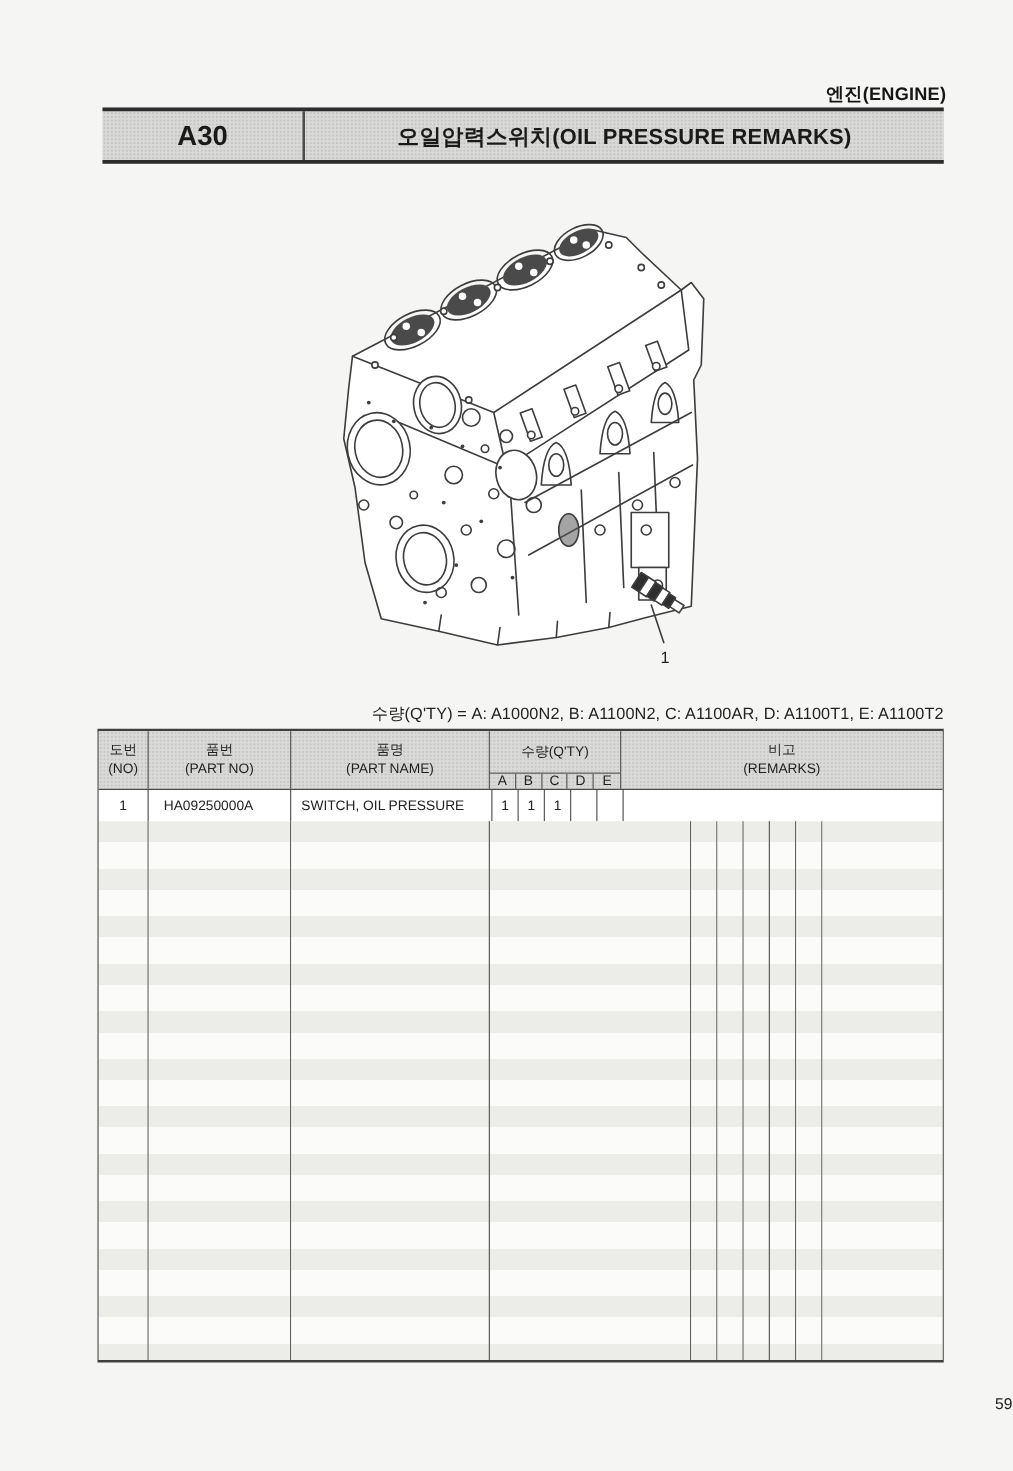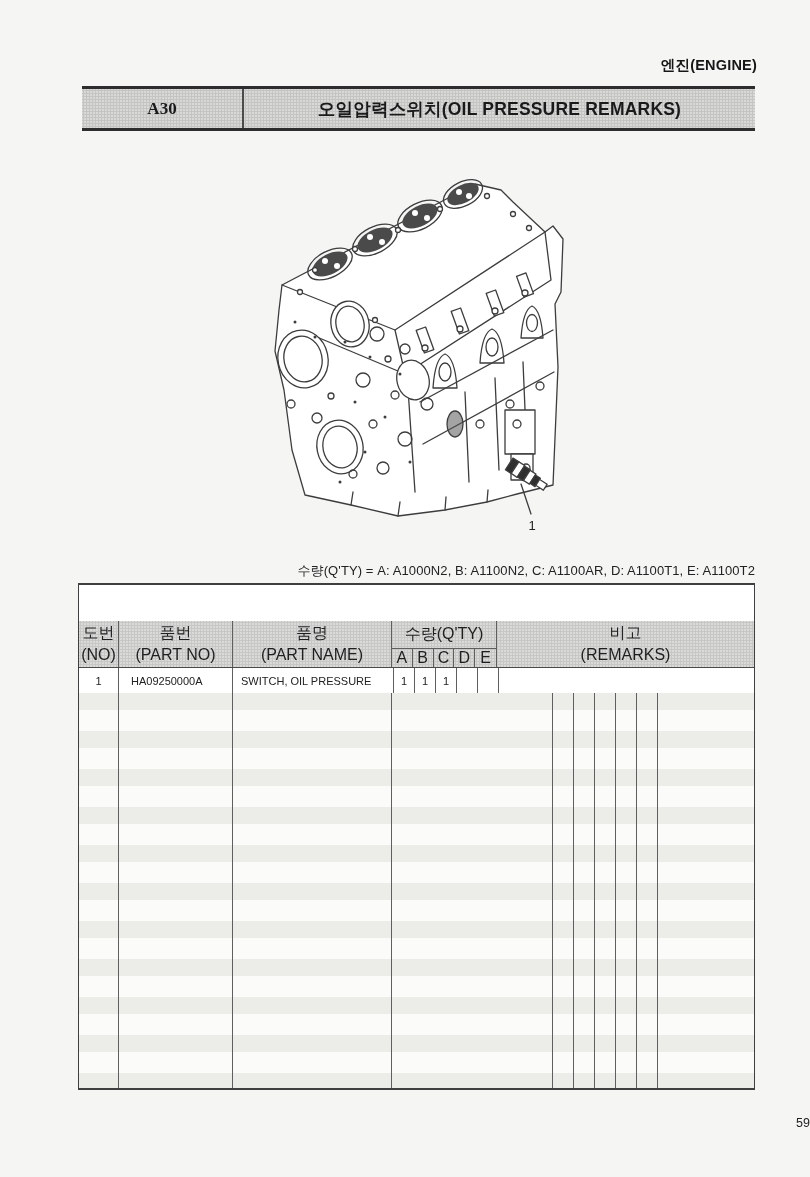--- a/index.html
+++ b/index.html
@@ -3,36 +3,36 @@
 <meta charset="utf-8">
 <style>
   html,body{margin:0;padding:0;}
   body{
     width:810px;height:1177px;position:relative;overflow:hidden;
     background:#f5f5f4;
     font-family:"Liberation Sans","DejaVu Sans",sans-serif;
     color:#1e1e1e;
   }
   .corner-label{
-    position:absolute;top:56px;right:53px;
+    position:absolute;top:66px;right:53px;
     font-size:14.5px;font-weight:bold;letter-spacing:.2px;color:#161616;
   }
   
   .title-bar{
     position:absolute;left:82px;top:86px;width:673px;height:45px;
     background:#d9d9d8;
     background-image:radial-gradient(circle,rgba(110,110,110,.20) 1px,transparent 1.1px);
     background-size:3px 3px;
     border-top:3px solid #2d2d2d;border-bottom:3px solid #2d2d2d;
     box-sizing:border-box;display:flex;align-items:stretch;
   }
   .title-bar .code-cell{
     width:160px;border-right:2px solid #4c4c4c;
     display:flex;align-items:center;justify-content:center;
-    font-size:17px;font-weight:bold;color:#1a1a1a;font-family:Liberation Serif, serif;
+    font-size:22px;font-weight:bold;color:#1a1a1a;
   }
   .title-bar .title-cell{
     flex:1;display:flex;align-items:center;justify-content:center;
     font-size:17.5px;font-weight:bold;color:#1a1a1a;letter-spacing:.2px;
   }
   
   .figure{position:absolute;left:255px;top:152px;width:360px;height:395px;}
   
   .qty-note{
     position:absolute;top:562px;right:55px;
@@ -48,21 +48,21 @@
   .c{box-sizing:border-box;border-right:1px solid #5f5f5f;}
   .c:last-child{border-right:none;}
   .c-no{width:40px}.c-pn{width:114px}.c-kr{width:159px}.c-en{width:161px}
   .c-q{width:21px}.c-rm{flex:1}
   .thead{
     display:flex;height:47px;flex:none;
     background:#dadad9;
     background-image:radial-gradient(circle,rgba(110,110,110,.18) 1px,transparent 1.1px);
     background-size:3px 3px;
     border-bottom:1.5px solid #4a4a4a;box-sizing:border-box;
-    font-size:16px;color:#1f1f1f;margin-top:36px;
+    font-size:11px;color:#1f1f1f;
   }
   .hcell{display:flex;flex-direction:column;align-items:center;justify-content:center;
     line-height:1.35;text-align:center;}
   .qty-group{width:105px;display:flex;flex-direction:column;box-sizing:border-box;
     border-right:1px solid #5f5f5f;}
   .qty-top{height:35px;border-bottom:1px solid #5f5f5f;display:flex;
     align-items:center;justify-content:center;box-sizing:border-box;}
   .qty-letters{flex:1;display:flex;}
   .qty-letter{width:21px;box-sizing:border-box;border-right:1px solid #5f5f5f;
     display:flex;align-items:center;justify-content:center;}

